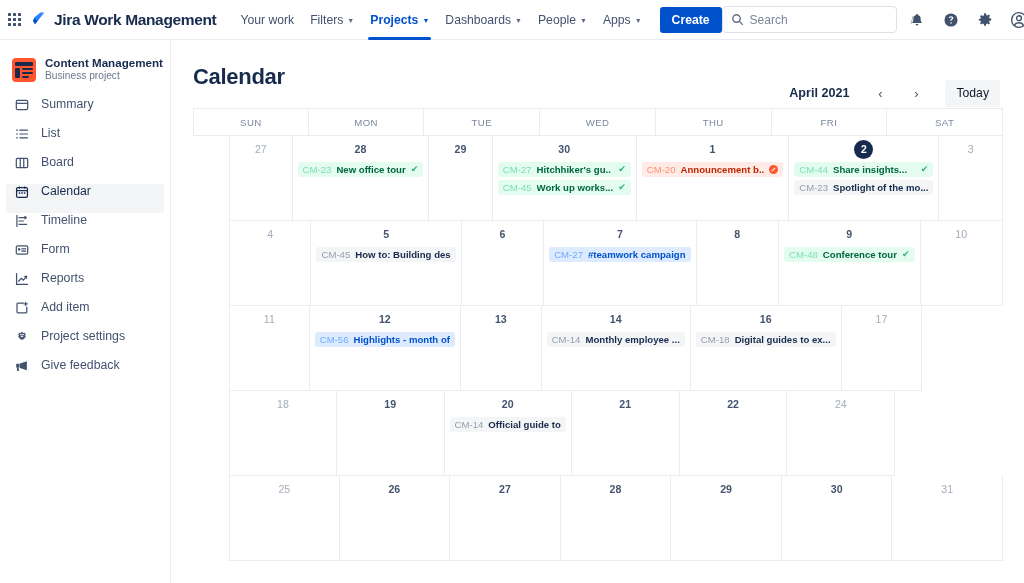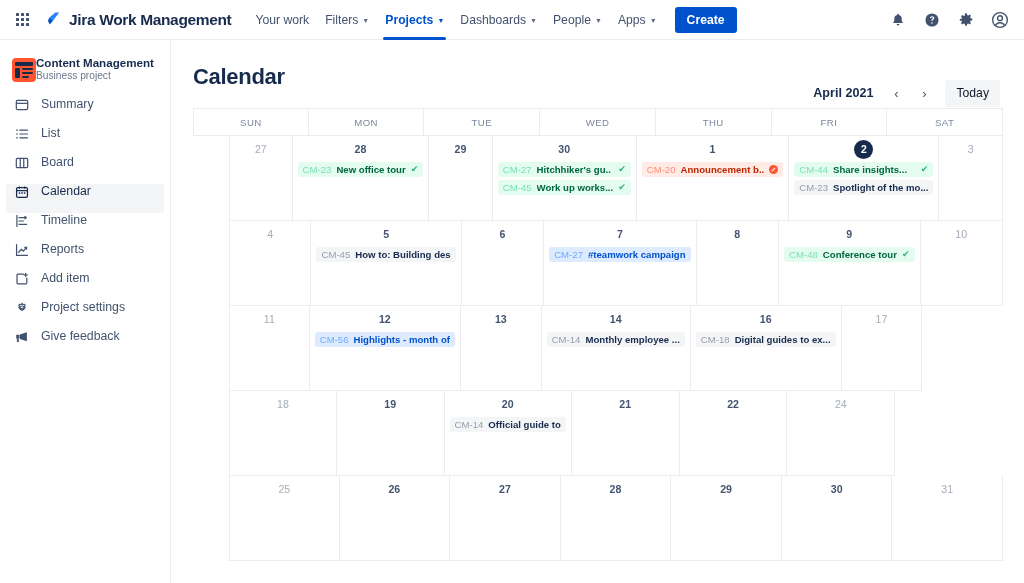--- a/index.html
+++ b/index.html
@@ -78,21 +78,21 @@
 
   
   .layout { display: flex; width: 1024px; height: 543px; }
 
   
   .sidebar {
     width: 171px; min-width: 171px; height: 543px;
     background: #fff; border-right: 1px solid #ebecf0;
     padding-top: 12px; position: relative;
   }
-  .proj-head { display: flex; align-items: center; padding: 4px 10px 2px 12px; cursor: pointer; }
+  .proj-head { display: flex; align-items: center; gap: 9px; padding: 4px 10px 2px 12px; cursor: pointer; }
   .proj-icon {
     width: 24px; height: 24px; border-radius: 4px; background: #ff5630;
     position: relative; flex-shrink: 0; overflow: hidden;
   }
   .proj-icon .bar { position: absolute; background: #172b4d; border-radius: 1px; }
   .proj-meta { line-height: 1.25; min-width: 0; }
   .proj-name { font-size: 11.6px; font-weight: 700; color: #172b4d; white-space: nowrap; }
   .proj-sub { font-size: 10.2px; color: #6b778c; white-space: nowrap; }
 
   .navlist { margin-top: 12px; padding: 0 6px; }
@@ -102,21 +102,21 @@
     font-size: 12.3px; color: #42526e; cursor: pointer; white-space: nowrap;
   }
   .navrow .ic { width: 16px; height: 16px; display:flex; align-items:center; justify-content:center; color:#42526e; flex-shrink:0; }
   .navrow.active { background: #f4f5f7; color: #172b4d; font-weight: 500; }
   .navrow.active .ic { color: #172b4d; }
 
   
   .main { flex: 1; height: 543px; background: #fff; padding: 20px 24px 0 22px; overflow: hidden; }
   .main-head { display: flex; align-items: center; height: 34px; margin-bottom: 14px; }
   .page-title { font-size: 22px; font-weight: 700; color: #172b4d; letter-spacing: -0.3px; }
-  .head-right { margin-left: auto; display: flex; align-items: center; gap: 2px; margin-top: 32px; }
+  .head-right { margin-left: auto; display: flex; align-items: center; gap: 10px; margin-top: 32px; }
   .month-label { font-size: 12.6px; font-weight: 700; color: #172b4d; margin-right: 8px; white-space: nowrap; }
   .navarrow {
     width: 26px; height: 26px; border-radius: 3px; border: none; background: transparent;
     color: #42526e; font-size: 13px; cursor: pointer; display:flex; align-items:center; justify-content:center;
     font-family: "Liberation Sans", sans-serif;
   }
   .today-btn {
     margin-left: 6px; height: 27px; padding: 0 11px; border: none; border-radius: 3px;
     background: #f4f5f7; color: #0f172a; font-size: 12.2px; font-weight: 500; cursor: pointer;
     font-family: "Liberation Sans", sans-serif;
@@ -222,20 +222,30 @@
       <span class="caret">▼</span>
     </div>
     <div class="navitem">
       <span>Apps</span>
       <span class="caret">▼</span>
     </div>
     <button class="create-btn">Create</button>
   </div>
 
   <div class="nav-right">
+    <div class="searchbox">
+      <span class="sicon">
+        <svg width="13" height="13" viewBox="0 0 16 16" fill="none" stroke="currentColor" stroke-width="1.7">
+          <circle cx="6.8" cy="6.8" r="4.6"></circle>
+            <path d="M10.3 10.3 L14 14" stroke-linecap="round"></path>
+        </svg>
+      </span>
+      <input type="text" placeholder="Search" style="">
+      <span class="slash">/</span>
+    </div>
     <div class="navicon">
       <svg width="16" height="16" viewBox="0 0 20 20" fill="currentColor">
         <path d="M10 2.2a1 1 0 0 1 1 1v.5a4.6 4.6 0 0 1 3.6 4.5v2.6l1.2 1.9a.7.7 0 0 1-.6 1.1H4.8a.7.7 0 0 1-.6-1.1l1.2-1.9V8.2A4.6 4.6 0 0 1 9 3.7v-.5a1 1 0 0 1 1-1Z"></path>
         <path d="M8.2 15.1h3.6a1.8 1.8 0 0 1-3.6 0Z"></path>
       </svg>
     </div>
     <div class="navicon">
       <svg width="16" height="16" viewBox="0 0 20 20" fill="currentColor">
         <circle cx="10" cy="10" r="8.2"></circle>
         <path d="M10 5.2c-1.6 0-2.6 1-2.7 2.3h1.6c.05-.6.45-1 1.1-1 .62 0 1.05.37 1.05.92 0 .5-.24.77-.9 1.23-.72.5-1.05 1-1 1.9v.35h1.6v-.25c0-.55.2-.82.9-1.3.76-.52 1.15-1.1 1.15-1.98 0-1.27-1.05-2.17-2.8-2.17Z" fill="#fff"></path>
@@ -326,20 +336,30 @@
         <span class="ic">
           <svg width="14" height="14" viewBox="0 0 16 16" fill="none" stroke="currentColor" stroke-width="1.4" stroke-linecap="round">
             <path d="M2.2 1.8v12.4"></path>
             <path d="M4.6 4.2h7.4M4.6 8h5M4.6 11.8h8.6"></path>
             <path d="M11.3 2.8l1.6 1.4-1.6 1.4" fill="none"></path>
           </svg>
         </span>
         <span>Timeline</span>
       </div>
 
+      <div class="navrow">
+        <span class="ic">
+          <svg width="14" height="14" viewBox="0 0 16 16" fill="none" stroke="currentColor" stroke-width="1.4">
+            <rect x="1.5" y="3.4" width="13" height="9.2" rx="1.3"></rect>
+            <rect x="3.4" y="6" width="2.6" height="2.6" fill="currentColor" stroke="none"></rect>
+            <path d="M7.8 6.6h4.4M7.8 9.3h4.4" stroke-linecap="round"></path>
+          </svg>
+        </span>
+        <span>Form</span>
+      </div>
 
       <div class="navrow">
         <span class="ic">
           <svg width="14" height="14" viewBox="0 0 16 16" fill="none" stroke="currentColor" stroke-width="1.4" stroke-linecap="round">
             <path d="M1.8 1.8v12.4h12.4"></path>
             <path d="M4.2 10.6l3-3.4 2.4 2 3.4-4.1"></path>
             <path d="M11.2 5.1h2v2"></path>
           </svg>
         </span>
         <span>Reports</span>

